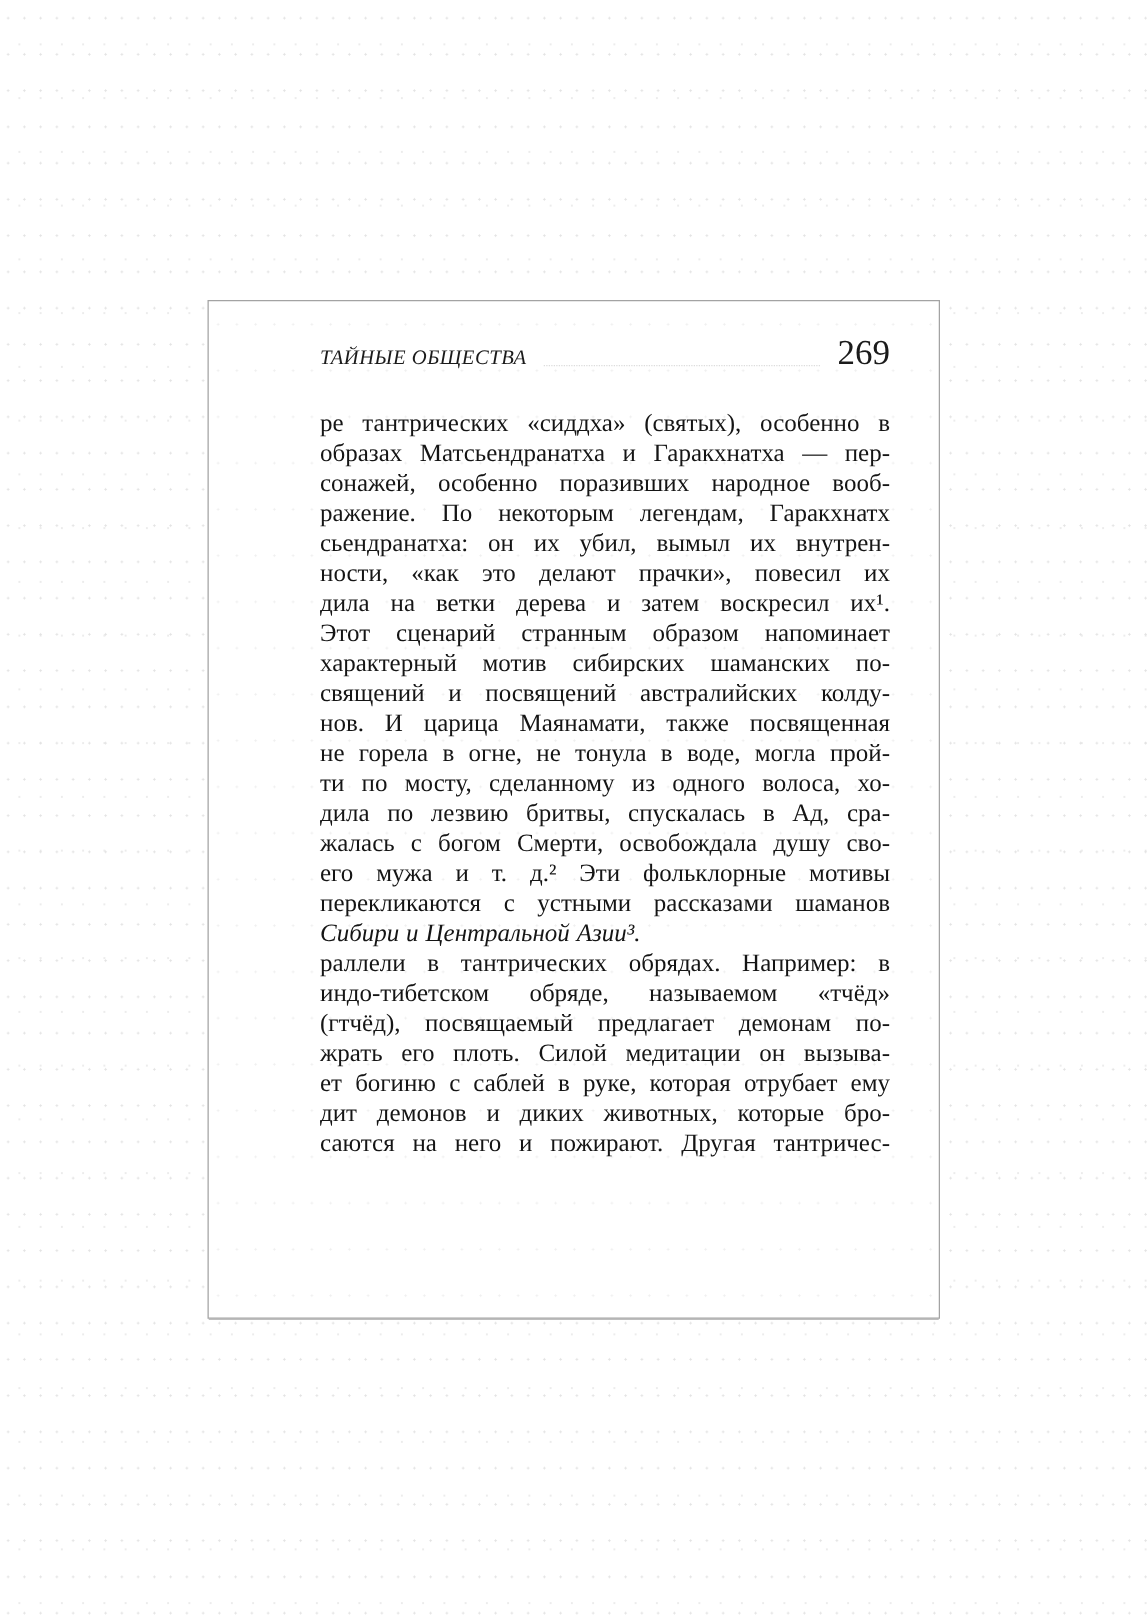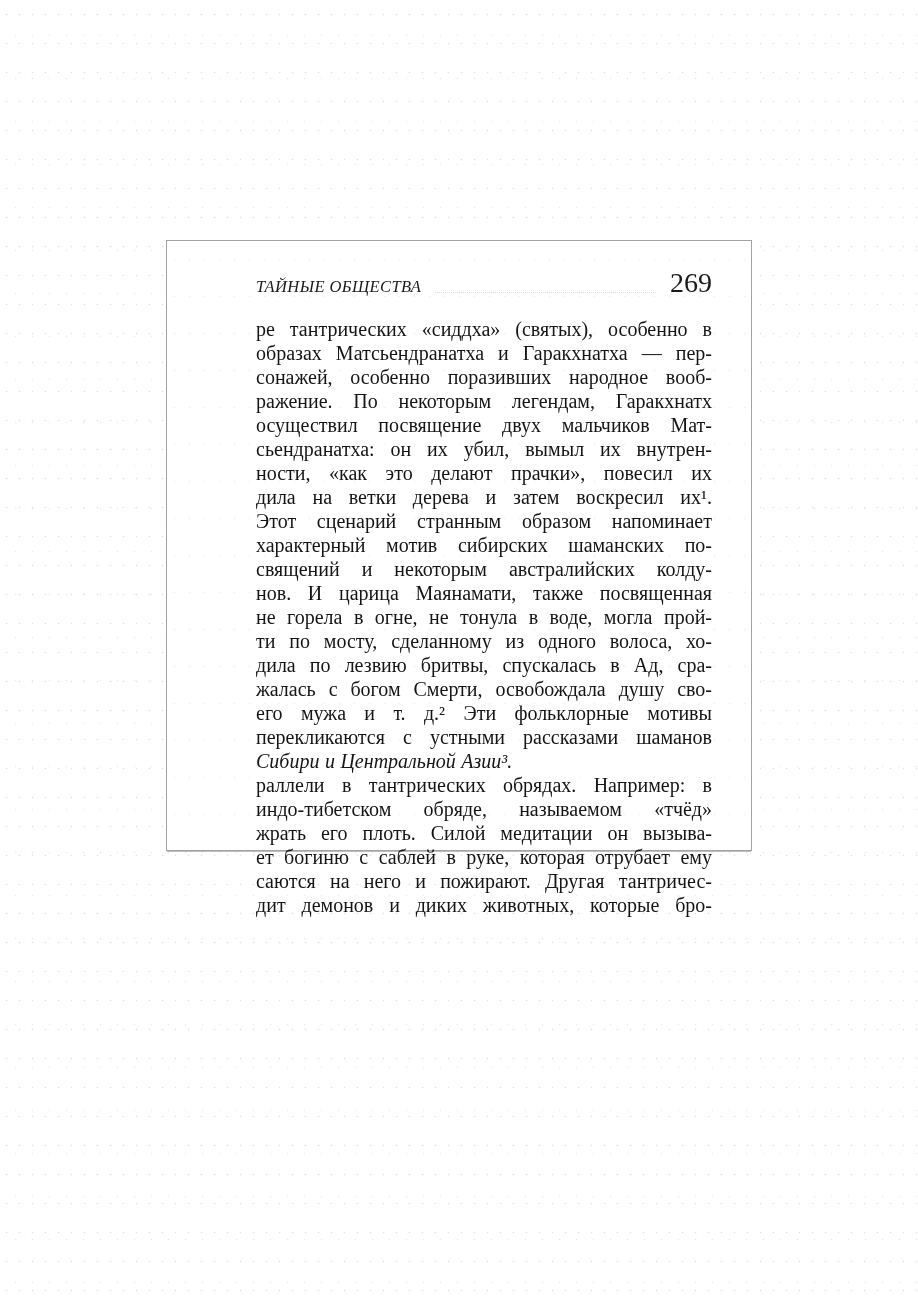--- a/index.html
+++ b/index.html
@@ -14,21 +14,21 @@
     background-size: 13px 29px, 17px 43px;
     background-position: 0 0, 7px 14px;
     overflow: hidden;
     font-family: "Liberation Serif", serif;
   }
   .page-frame {
     position: absolute;
     left: 166px;
     top: 240px;
     width: 586px;
-    height: 611px;
+    height: 815px;
     box-sizing: border-box;
     background-color: #ffffff;
     background-image: radial-gradient(circle, #efefef 0.7px, rgba(255,255,255,0) 1.1px);
     background-size: 15px 37px;
     border: 1px solid #a3a3a3;
     box-shadow: 0 2px 0 -1px rgba(110,110,110,0.45);
     padding: 26px 39px 0 89px;
   }
   .running-header {
     display: flex;
@@ -48,21 +48,21 @@
     margin: 0 14px 14px 14px;
     border-bottom: 1px dotted #dcdcdc;
     height: 0;
   }
   .page-number {
     font-size: 28px;
     color: #1b1b1b;
     white-space: nowrap;
   }
   .page-body {
-    margin-top: 10px;
+    margin-top: 20px;
   }
   .line {
     font-size: 20px;
     line-height: 24px;
     color: #151515;
     text-align: justify;
     text-align-last: justify;
     word-spacing: 0.5px;
   }
   .line.flush-left { text-align-last: left; font-style: italic; }
@@ -76,36 +76,36 @@
     <div class="running-header">
       <span class="header-title">ТАЙНЫЕ ОБЩЕСТВА</span>
       <span class="header-dotline"></span>
       <span class="page-number">269</span>
     </div>
     <div class="page-body" id="page-body">
         <div class="line">ре тантрических «сиддха» (святых), особенно в</div>
         <div class="line">образах Матсьендранатха и Гаракхнатха — пер-</div>
         <div class="line">сонажей, особенно поразивших народное вооб-</div>
         <div class="line">ражение. По некоторым легендам, Гаракхнатх</div>
-        <div class="line">осуществил посвящение двух мальчиков Мат-</div>
         <div class="line">сьендранатха: он их убил, вымыл их внутрен-</div>
         <div class="line">ности, «как это делают прачки», повесил их</div>
         <div class="line">дила на ветки дерева и затем воскресил их¹.</div>
         <div class="line">Этот сценарий странным образом напоминает</div>
         <div class="line">характерный мотив сибирских шаманских по-</div>
-        <div class="line">священий и некоторым австралийских колду-</div>
+        <div class="line">священий и посвящений австралийских колду-</div>
         <div class="line">нов. И царица Маянамати, также посвященная</div>
         <div class="line">не горела в огне, не тонула в воде, могла прой-</div>
         <div class="line">ти по мосту, сделанному из одного волоса, хо-</div>
         <div class="line">дила по лезвию бритвы, спускалась в Ад, сра-</div>
         <div class="line">жалась с богом Смерти, освобождала душу сво-</div>
         <div class="line">его мужа и т. д.² Эти фольклорные мотивы</div>
         <div class="line">перекликаются с устными рассказами шаманов</div>
         <div class="line flush-left">Сибири и Центральной Азии³.</div>
         <div class="line">раллели в тантрических обрядах. Например: в</div>
         <div class="line">индо-тибетском обряде, называемом «тчёд»</div>
+        <div class="line">(гтчёд), посвящаемый предлагает демонам по-</div>
         <div class="line">жрать его плоть. Силой медитации он вызыва-</div>
         <div class="line">ет богиню с саблей в руке, которая отрубает ему</div>
+        <div class="line">дит демонов и диких животных, которые бро-</div>
         <div class="line">саются на него и пожирают. Другая тантричес-</div>
-        <div class="line">дит демонов и диких животных, которые бро-</div>
       </div>
   </div>
 </div>
 
 </body></html>

